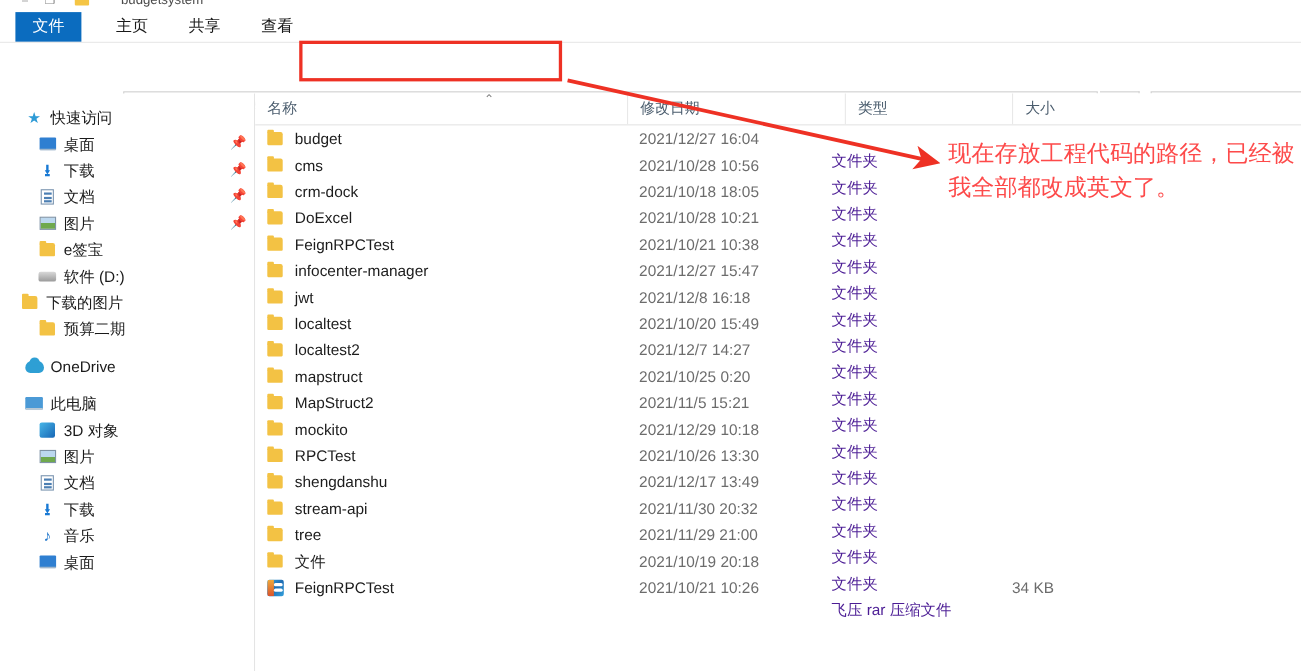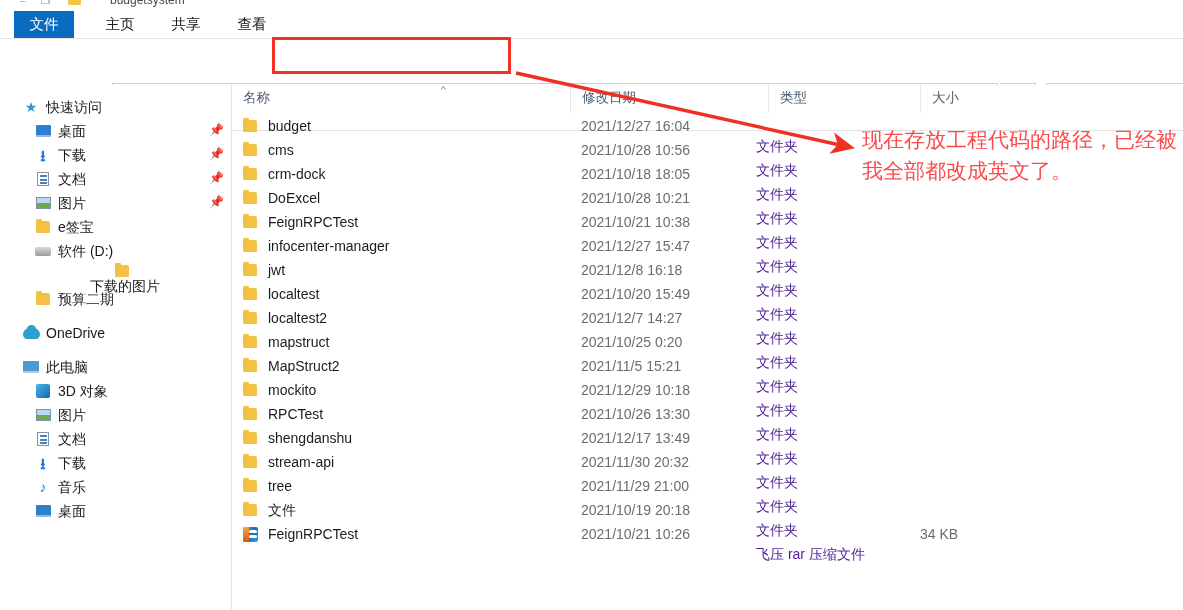--- a/index.html
+++ b/index.html
@@ -117,22 +117,22 @@
   .ico-cloud:before{content:""; position:absolute; left:4px; top:-3px; width:9px; height:8px; background:#2e9fd4; border-radius:50%;}
   .ico-pc { width:16px; height:12px; background:#4b9ad6; border-radius:1px; border-bottom:2px solid #b8c9d6;}
 
   .sidebar-divider{
     position:absolute; left:231px; top:85px; width:1px; height:525px; background:#e2e2e2;
   }
 
   
   .content { position:absolute; left:232px; top:85px; width:951px; height:525px; background:#fff; }
   .col-header {
-    position:absolute; left:0; top:0; width:951px; height:46px;
-    border-bottom:1px solid #e4e4e4; background:#fff;font-family:Liberation Mono, monospace;
+    position:absolute; left:0; top:0; width:951px; height:29px;
+    border-bottom:1px solid #e4e4e4; background:#fff;
   }
   .col-h {
     position:absolute; top:0; height:28px; line-height:28px;
     font-size:13.5px; color:#4a5c6d; padding-left:11px; cursor:default;
     white-space:nowrap; border-left:1px solid #e8e8e8;
   }
   .col-h:first-child { border-left:none; }
   .sort-arrow {
     position:absolute; left:208px; top:-1px; font-size:11px; color:#7d7d7d;
   }
@@ -258,21 +258,21 @@
           <i class="ico-folder"></i>
         </span>
       <span class="si-label">e签宝</span>
     </div>
     <div class="side-item" style="padding-left:34px;">
       <span class="si-icon">
           <i class="ico-drive"></i>
         </span>
       <span class="si-label">软件 (D:)</span>
     </div>
-    <div class="side-item" style="padding-left:18px;flex-direction:column;">
+    <div class="side-item" style="padding-left:18px;">
       <span class="si-icon">
           <i class="ico-folder"></i>
         </span>
       <span class="si-label">下载的图片</span>
     </div>
     <div class="side-item" style="padding-left:34px;">
       <span class="si-icon">
           <i class="ico-folder"></i>
         </span>
       <span class="si-label">预算二期</span>

